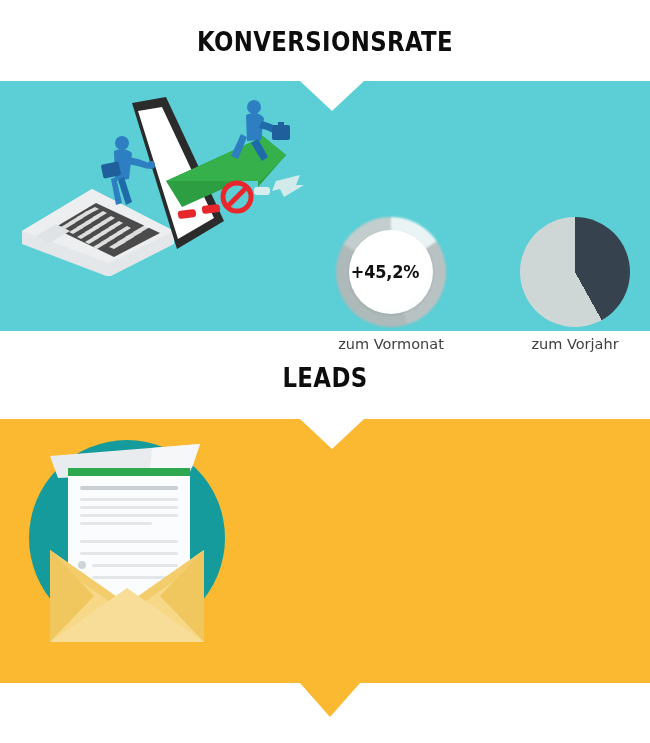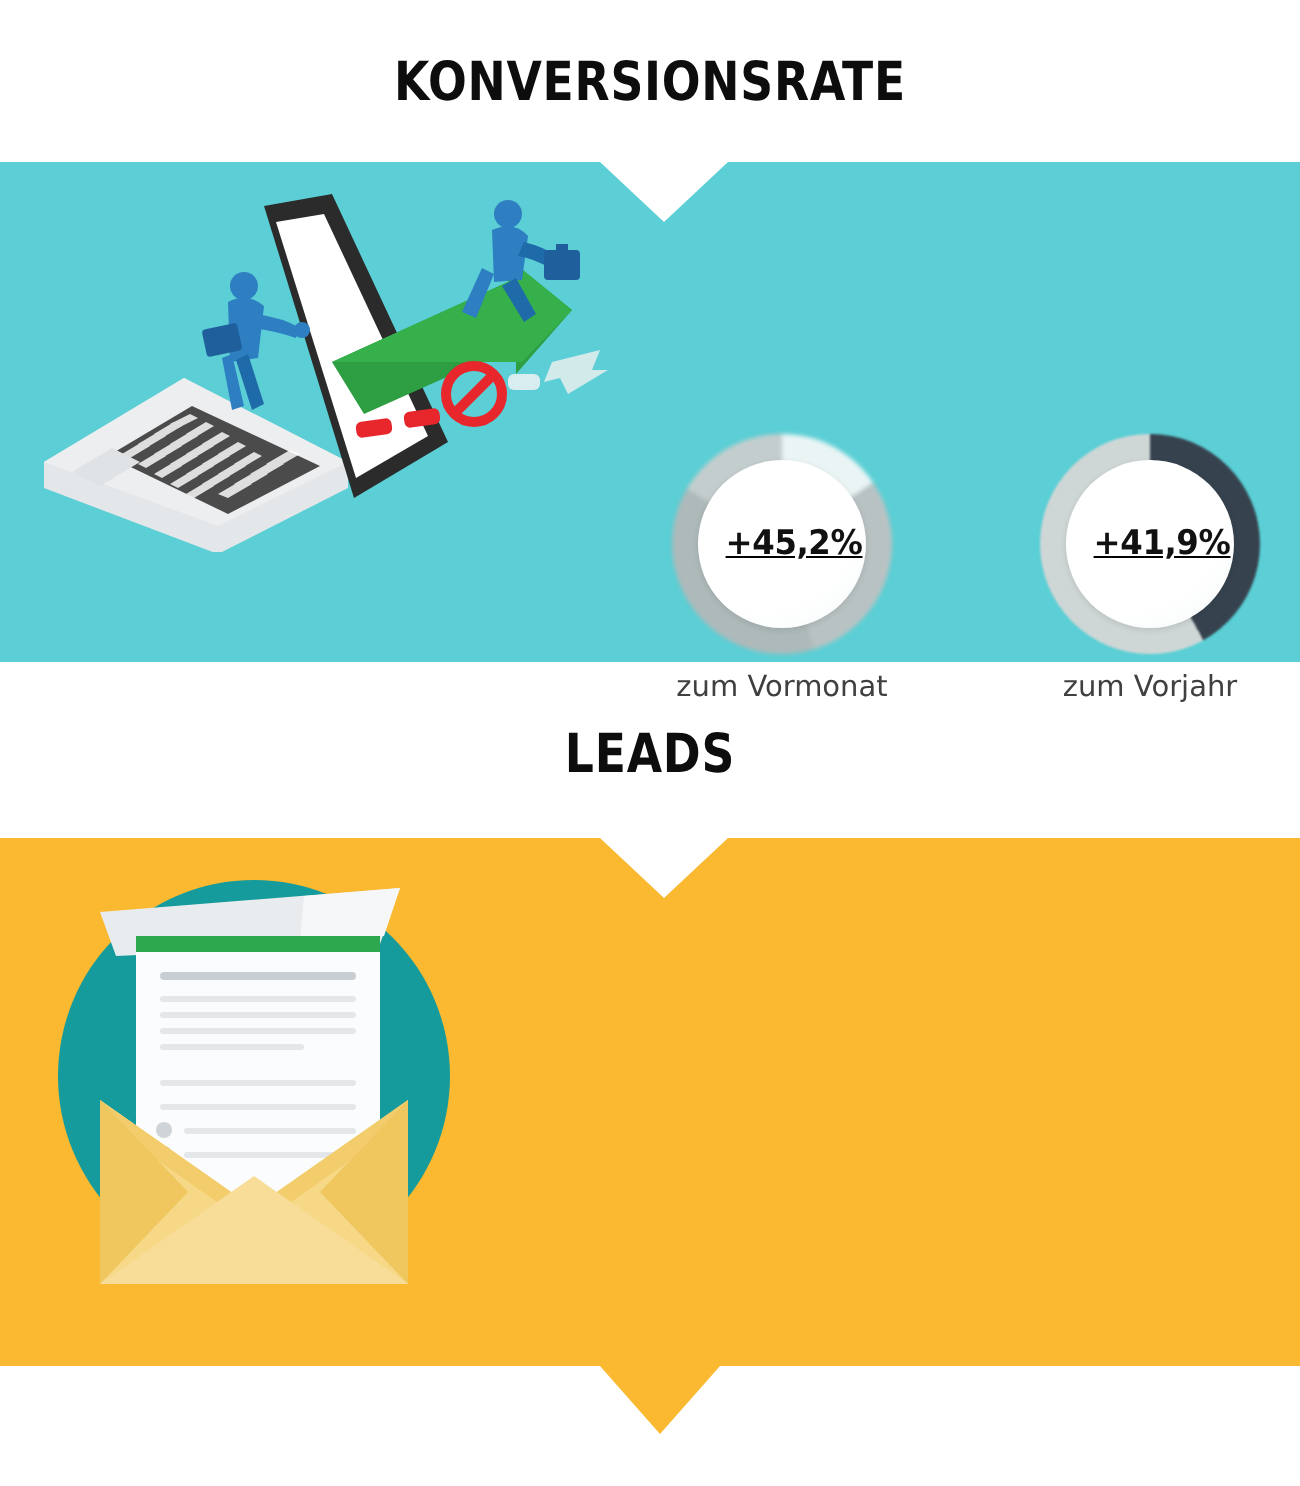--- a/index.html
+++ b/index.html
@@ -58,21 +58,21 @@
     position:absolute; inset:0;
     border-radius:50%;
     filter:blur(0.4px);
   }
   .donut-hole {
     position:absolute; left:13px; top:13px;
     width:84px; height:84px;
     border-radius:50%;
     background:radial-gradient(circle at 38% 32%, #ffffff 0%, #ffffff 62%, #f4f8f9 100%);
     box-shadow:0 1px 3px rgba(0,0,0,0.10);
-    display:flex; align-items:center; justify-content:flex-end;text-decoration:underline;
+    display:flex; align-items:center; justify-content:flex-start;
   }
   .donut-value {
     font-size:17px; font-weight:bold; color:#111;
     font-family:"DejaVu Sans", sans-serif;
     transform:scaleX(0.95);
     letter-spacing:-0.2px;
     white-space:nowrap;
   }
   .kpi-label {
     margin-top:9px;
@@ -187,23 +187,20 @@
         <div class="donut-hole">
           <span class="donut-value">+45,2%</span>
         </div>
       </div>
       <div class="kpi-label">zum Vormonat</div>
     </div>
 
     <div class="kpi on-teal" id="kpi-conv-year">
       <div class="donut-wrap">
         <div class="donut" style="background:conic-gradient(#36434f 0deg 151deg, #cfd6d6 151deg 360deg);"></div>
-        <div class="donut-hole">
-          <span class="donut-value">+41,9%</span>
-        </div>
       </div>
       <div class="kpi-label">zum Vorjahr</div>
     </div>
   </div>
 
   <div class="section-title" id="title-leads">LEADS</div>
 
   <div class="band" id="band-yellow">
     <div class="notch-top"></div>
 

